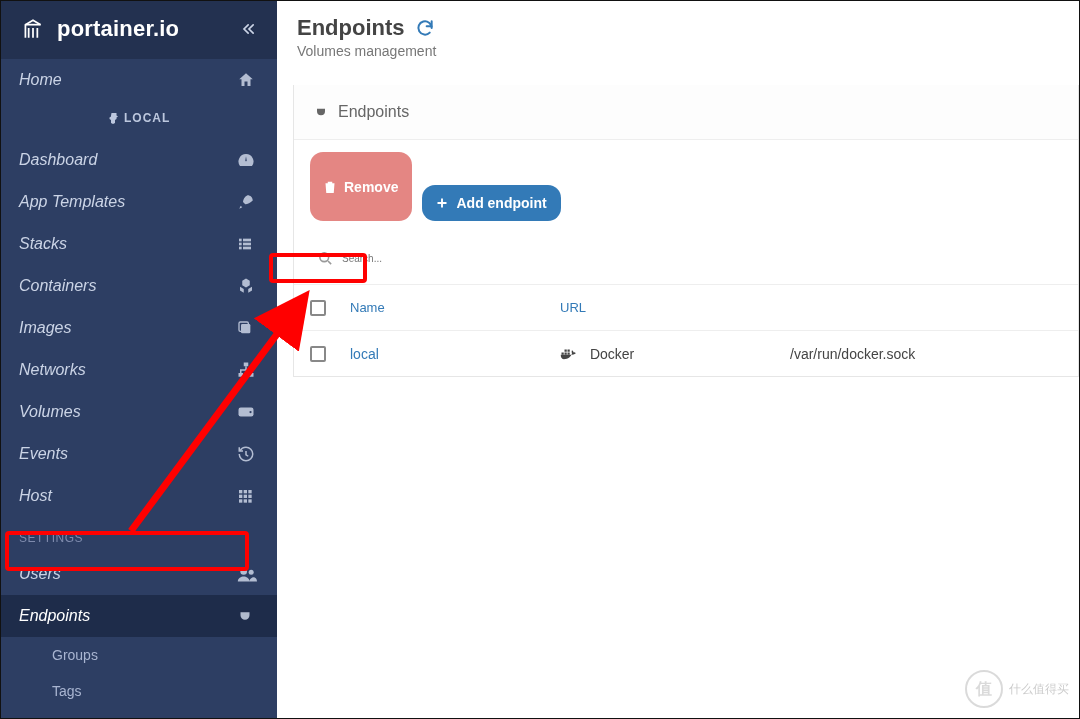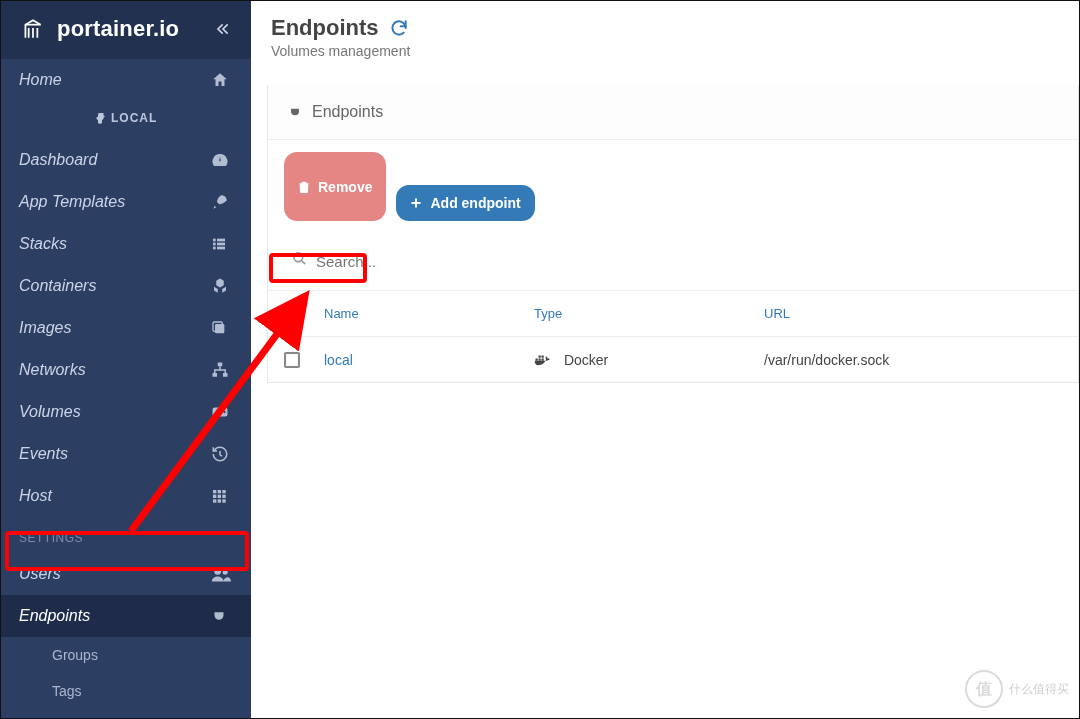--- a/index.html
+++ b/index.html
@@ -1,21 +1,21 @@
 <!DOCTYPE html>
 <html><head>
 <meta charset="utf-8">
 <style>
 * { box-sizing: border-box; margin: 0; padding: 0; }
 html, body { height: 100%; font-family: -apple-system, BlinkMacSystemFont, "Segoe UI", Helvetica, Arial, sans-serif; background:#f2f2f2; color:#444; }
 
 .app { display:flex; width:1080px; height:719px; overflow:hidden; background:#fff; border:1px solid #111; position:relative; }
 
 
-.sidebar { width:250px; background:#2d3e63; color:#cbd4e6; flex:none; display:flex; flex-direction:column; }
+.sidebar { width:276px; background:#2d3e63; color:#cbd4e6; flex:none; display:flex; flex-direction:column; }
 .brand-row { display:flex; align-items:center; gap:10px; padding:14px 18px 16px 18px; background:#233150; }
 .brand-logo { width:28px; height:28px; color:#fff; display:flex; align-items:center; justify-content:center; }
 .brand-text { color:#fff; font-weight:700; font-size:22px; letter-spacing:.2px; }
 .brand-toggle { margin-left:auto; color:#cbd4e6; }
 .nav-item { display:flex; align-items:center; justify-content:space-between; padding:12px 18px; font-size:16px; cursor:pointer; color:#cbd4e6;font-style:italic; }
 .nav-item.active { background:#1e2c4a; color:#fff; }
 .nav-item .icon { width:22px; text-align:center; opacity:.85; }
 .nav-local { text-align:center; font-size:12px; font-weight:700; letter-spacing:1px; padding:10px 0 14px 0; color:#bcc7de; }
 .nav-section { font-size:12px; letter-spacing:.5px; color:#7f8bad; padding:14px 18px 8px 18px; }
 .nav-sub { padding-left:51px; font-size:14px; color:#a9b5d1; padding-top:10px; padding-bottom:10px; cursor:pointer; }
@@ -29,21 +29,21 @@
 .page-sub { font-size:14px; color:#777; margin-top:2px; }
 
 .panel { margin:18px 0 0 16px; border:1px solid #e6e6e6; border-top:none; background:#fff; }
 .panel-header { display:flex; align-items:center; gap:10px; padding:18px 20px; font-size:16px; color:#666; background:#fdfdfd; border-bottom:1px solid #eee; }
 .panel-toolbar { display:flex; gap:10px; padding:12px 16px; }
 .btn { display:inline-flex; align-items:center; gap:8px; font-size:14px; font-weight:700; border-radius:13px; padding:10px 14px; border:none; cursor:pointer; color:#fff; }
 .btn-danger { background:#d9534f; opacity:.7; }
 .btn-primary { background:#337ab7;margin-top:33px; }
 .search-row { position:relative; padding:10px 16px; }
 .search-row .s-icon { position:absolute; left:24px; top:18px; color:#999; }
-.search-input { width:100%; padding:10px 10px 10px 32px; border:none; font-size:15px; color:#555; outline:none; }
+.search-input { width:100%; padding:10px 10px 10px 32px; border:none; font-size:10px; color:#555; outline:none; }
 .table { width:100%; }
 .th-row, .td-row { display:flex; align-items:center; padding:0 16px; }
 .th-row { background:#fff; border-top:1px solid #eee; height:46px; font-size:13px; color:#337ab7; font-weight:400; }
 .td-row { height:46px; border-top:1px solid #eee; font-size:14px; color:#444; }
 .col-check { width:40px; display:flex; align-items:center; }
 .col-name { width:210px; color:#337ab7; }
 .col-type { width:230px; color:#337ab7; }
 .col-url { flex:1; color:#337ab7; }
 .td-row .col-type, .td-row .col-url { color:#444; }
 .td-row .col-name { color:#337ab7; }
@@ -271,21 +271,20 @@
         </span>
         <input class="search-input" type="text" placeholder="Search..." style="">
       </div>
 
       <div class="table">
         <div class="th-row">
           <div class="col-check">
               <span class="chk"></span>
             </div>
           <div class="col-name">Name</div>
-          <div class="col-type">Type</div>
           <div class="col-url">URL</div>
         </div>
         <div class="td-row">
           <div class="col-check">
               <span class="chk"></span>
             </div>
           <div class="col-name"><a>local</a></div>
           <div class="col-type">
             <span class="docker-ico">
               <svg width="18" height="14" viewBox="0 0 24 18" fill="#444">

